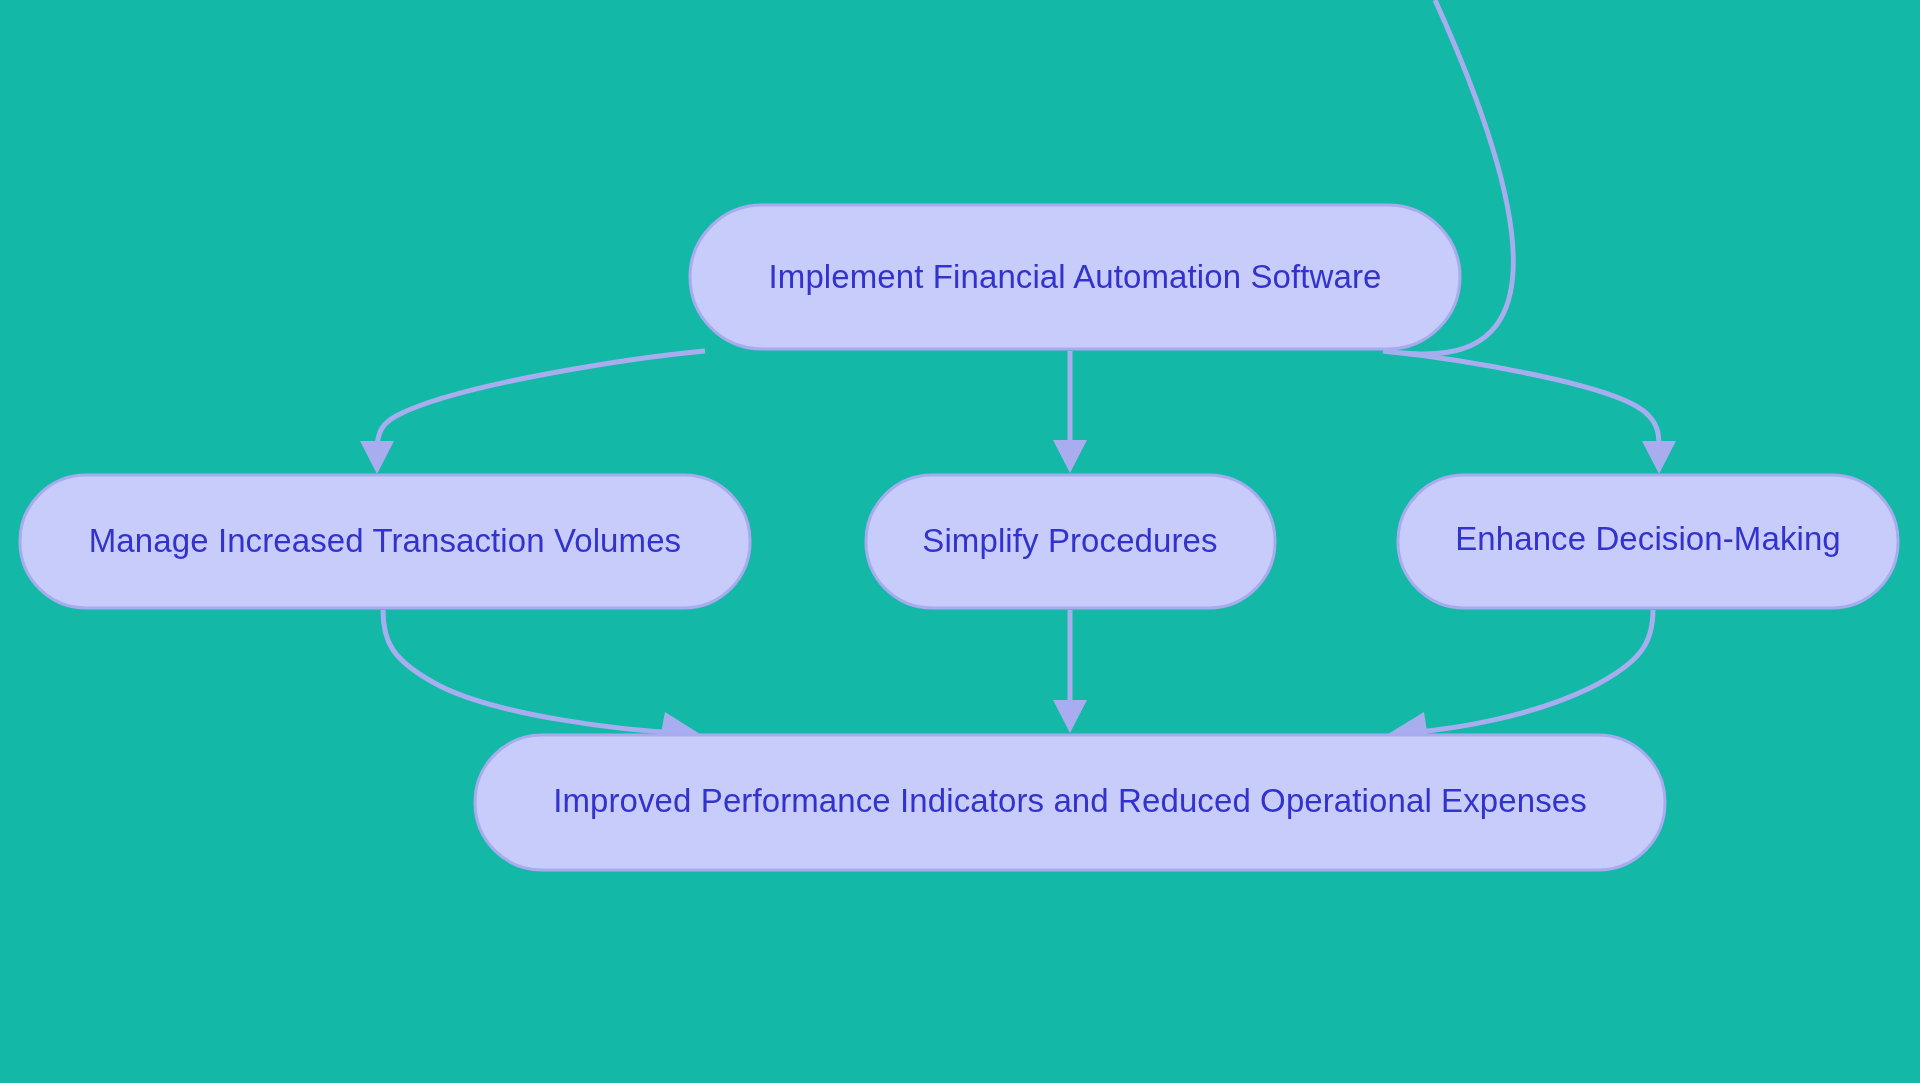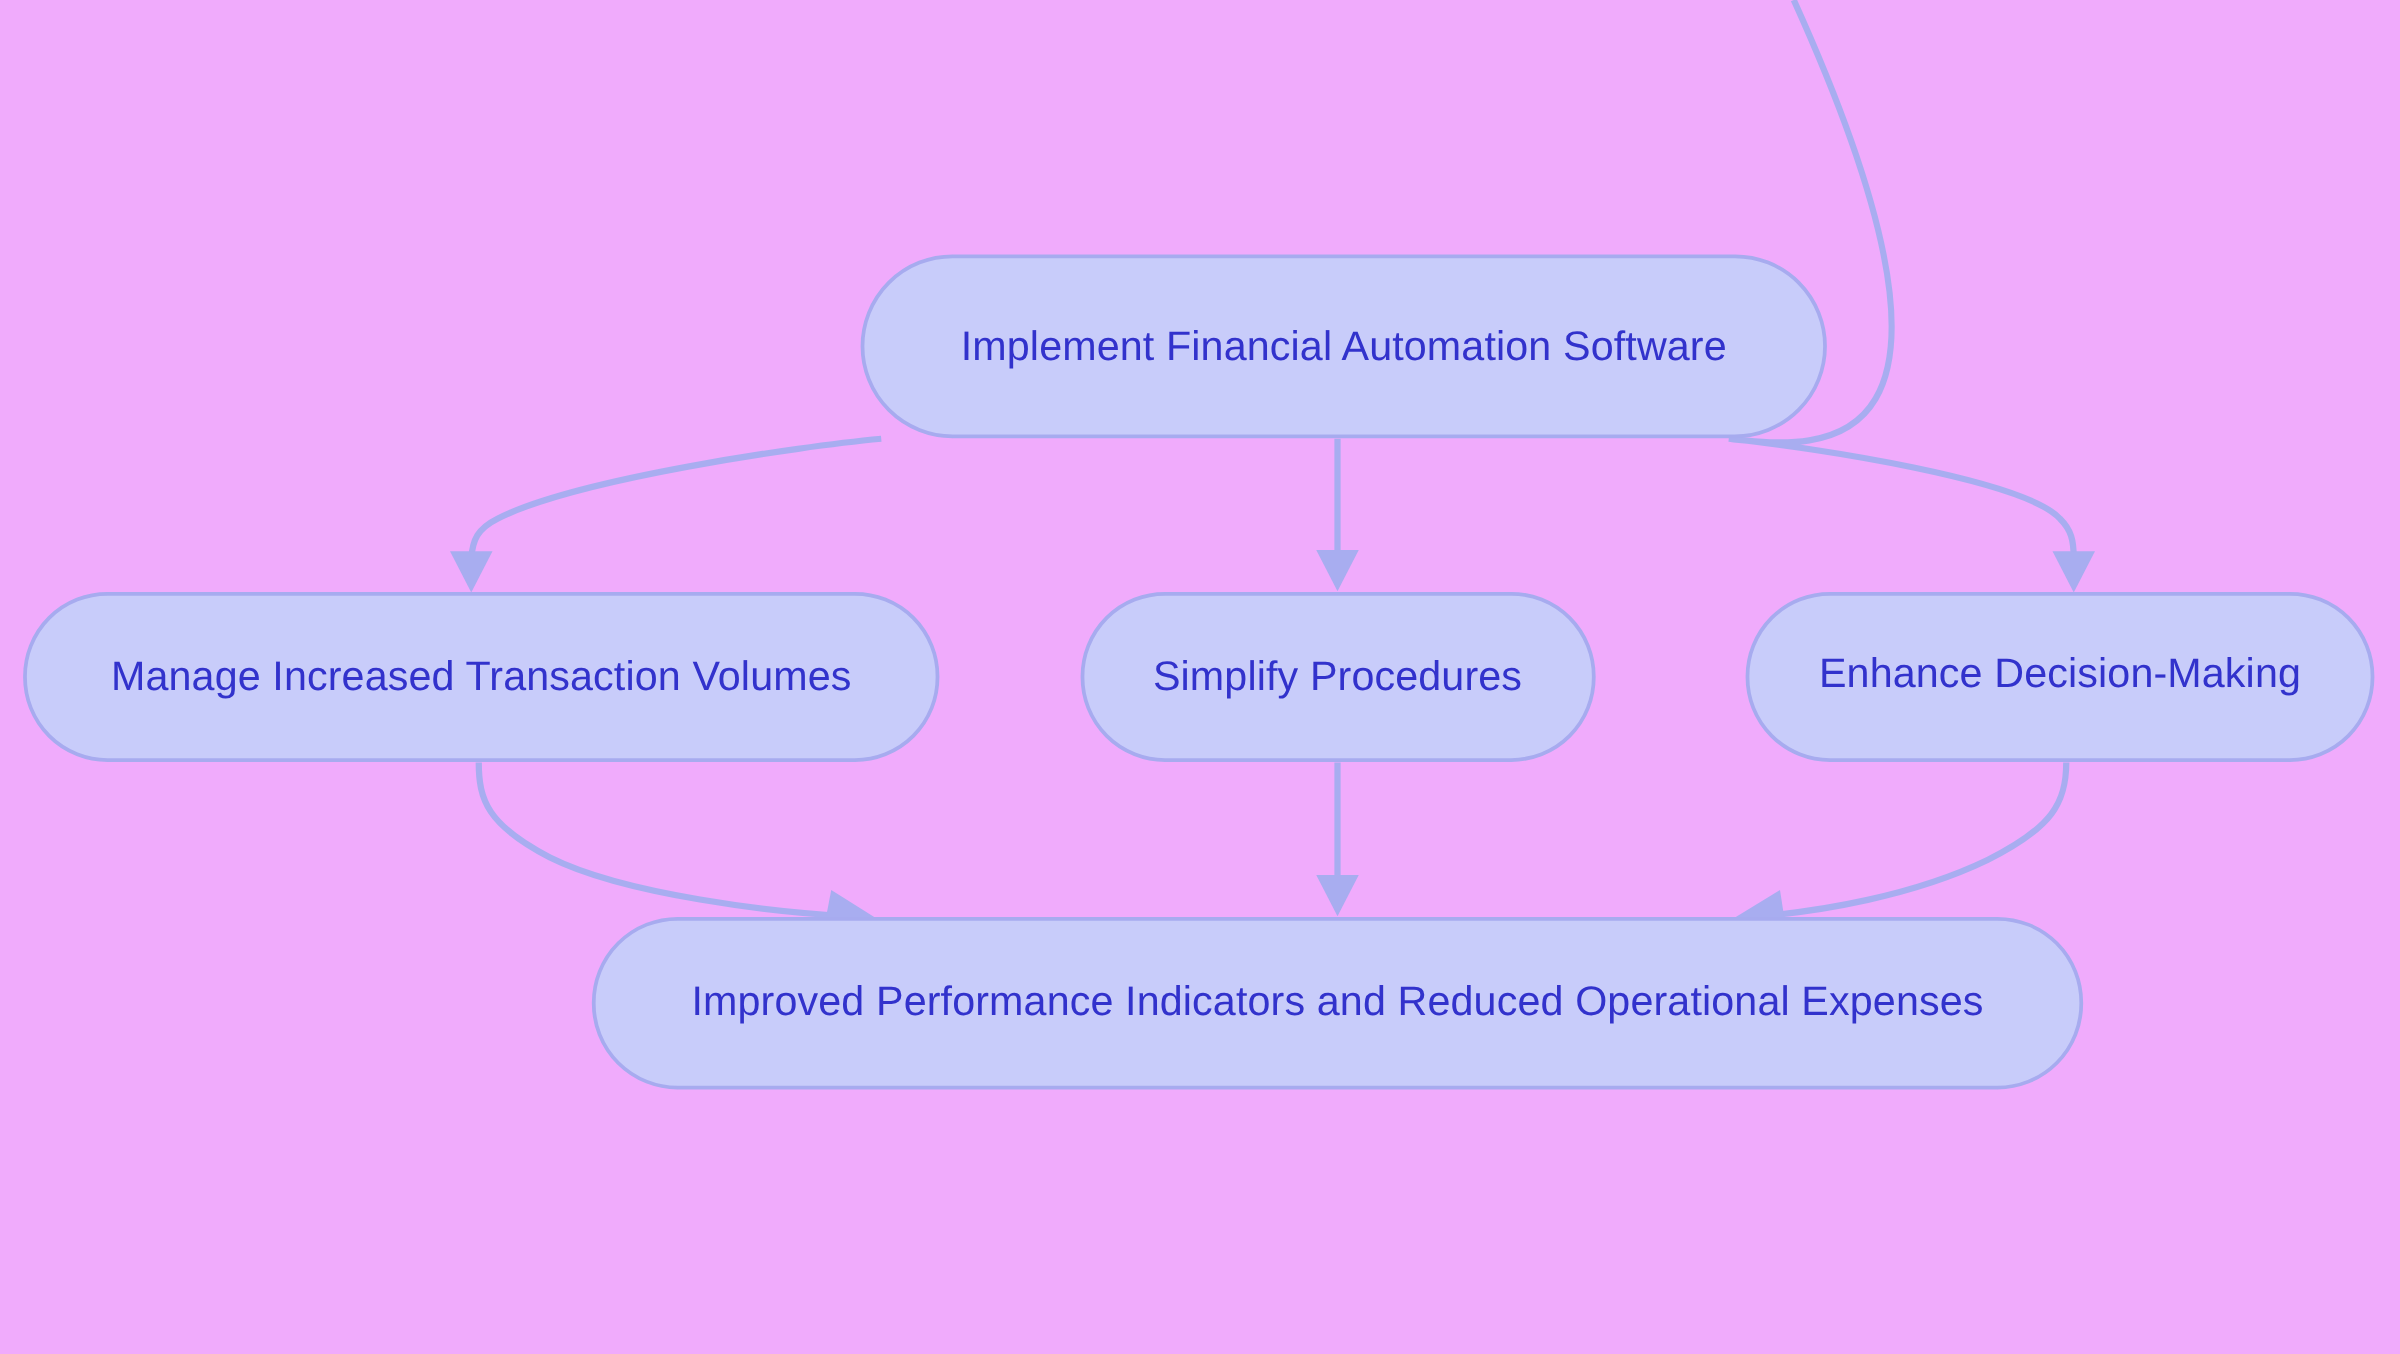--- a/index.html
+++ b/index.html
@@ -11,21 +11,21 @@
   body {
     width: 1920px;
     height: 1083px;
     overflow: hidden;
     font-family: "Liberation Sans", sans-serif;
   }
   #flowchart-root {
     position: relative;
     width: 1920px;
     height: 1083px;
-    background: #f0abfc;
+    background: #14b8a6;
   }
   svg#flow-svg {
     display: block;
     width: 1920px;
     height: 1083px;
   }
   .node-shape {
     fill: #c8ccfa;
     stroke: #a7abef;
     stroke-width: 3;

